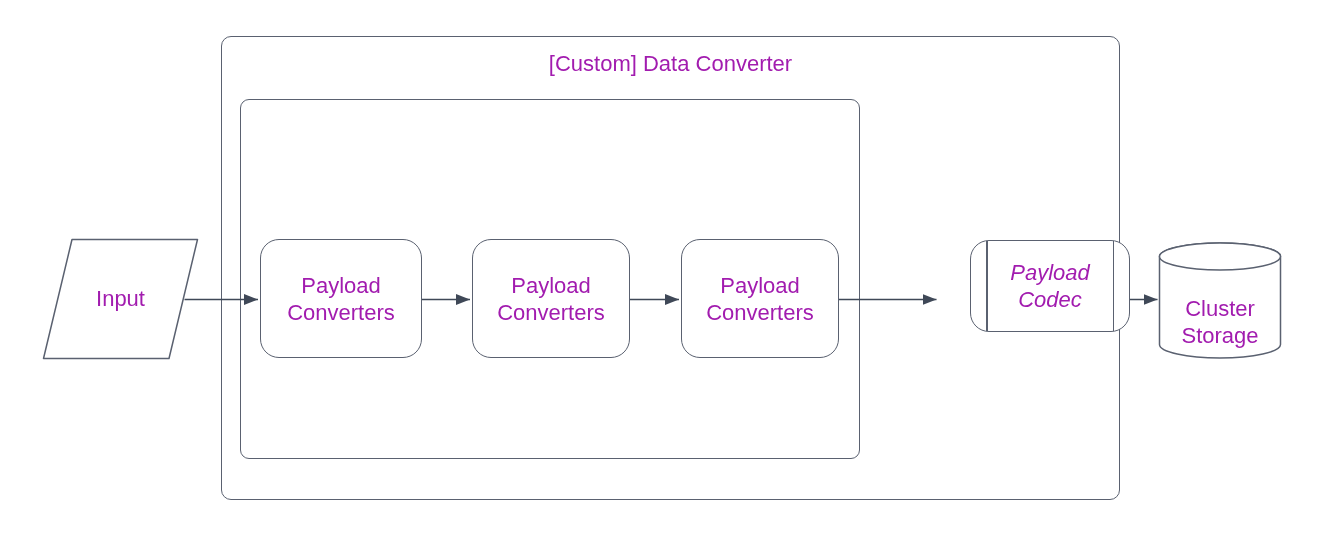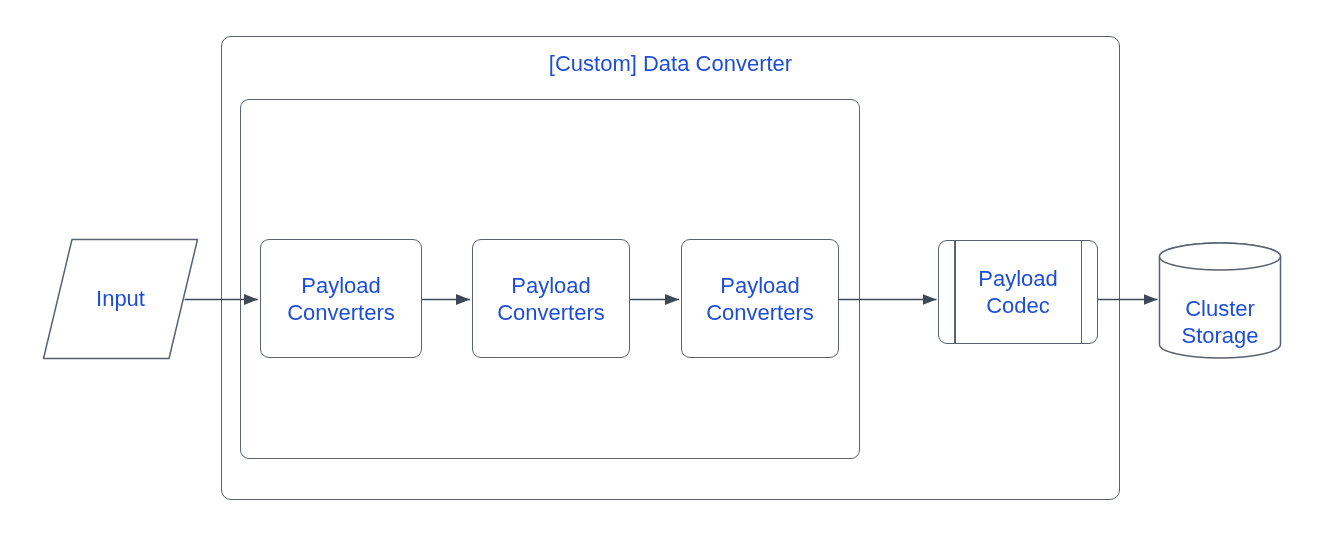--- a/index.html
+++ b/index.html
@@ -2,21 +2,21 @@
 <html><head>
 <meta charset="utf-8">
 <style>
   html, body { margin: 0; padding: 0; background: #ffffff; }
   .canvas {
     position: relative;
     width: 1320px;
     height: 540px;
     background: #ffffff;
     font-family: "Liberation Sans", sans-serif;
-    color: #1d4ed8;
+    color: #a21caf;
     overflow: hidden;
   }
   .container {
     position: absolute;
     border: 1.5px solid #5a6170;
     border-radius: 10px;
     box-sizing: border-box;
     background: transparent;
     z-index: 1;
   }
@@ -33,33 +33,33 @@
   .ctitle-inner { left: 240px; top: 138px; width: 620px; }
   .shape-layer {
     position: absolute;
     left: 0; top: 0;
     width: 1320px; height: 540px;
     z-index: 2;
   }
   .node {
     position: absolute;
     border: 1.5px solid #5a6170;
-    border-radius: 9px;
+    border-radius: 19px;
     box-sizing: border-box;
     background: #ffffff;
     display: flex;
     align-items: center;
     justify-content: center;
     text-align: center;
     z-index: 3;
   }
   .node-converter-1 { left: 260px; top: 239px; width: 162px; height: 119px; }
   .node-converter-2 { left: 472px; top: 239px; width: 158px; height: 119px; }
   .node-converter-3 { left: 681px; top: 239px; width: 158px; height: 119px; }
-  .node-codec       { left: 938px; top: 240px; width: 160px; height: 104px; }
+  .node-codec       { left: 970px; top: 240px; width: 160px; height: 92px; font-style: italic; }
   .vbar {
     position: absolute;
     top: 0; bottom: 0;
     width: 1.5px;
     background: #5a6170;
   }
   .vbar-left  { left: 15px; }
   .vbar-right { right: 15px; }
   .label {
     font-size: 22px;

